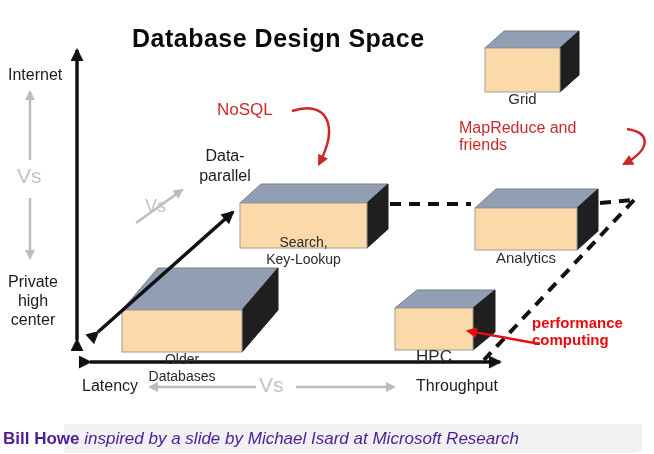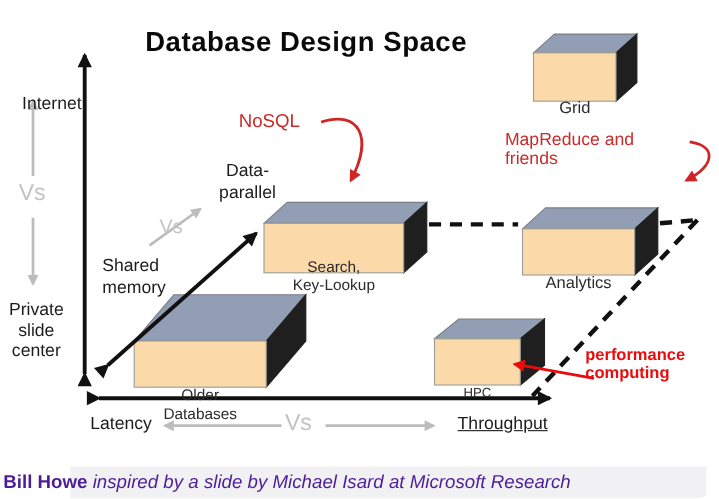--- a/index.html
+++ b/index.html
@@ -102,57 +102,53 @@
 
     <g>
       <path class="rarrow" d="M 292,111 C 326,100 340,124 319,164" marker-end="url(#ar)"></path>
       <path class="rarrow" d="M 627,129 C 652,133 650,150 624,164" marker-end="url(#ar)"></path>
       <line class="rarrow2" x1="540" y1="344" x2="468" y2="331" marker-end="url(#ar2)"></line>
     </g>
   </svg>
 
   <div class="lbl title" style="left:132px;top:24px;">Database Design Space</div>
 
-  <div class="lbl axis-lbl" style="left:20px;top:66px;margin-top:20px;">Internet</div>
+  <div class="lbl axis-lbl" style="left:8px;top:66px;">Internet</div>
   <div class="lbl gray-vs" style="left:17px;top:164px;">Vs</div>
   <div class="lbl axis-lbl multiline" style="left:2px;top:272px;width:62px;">
     <div>Private</div>
-    <div>slide</div>
+    <div>high</div>
     <div>center</div>
   </div>
 
   <div class="lbl axis-lbl multiline" style="left:190px;top:146px;width:70px;line-height:20px;">
     <div>Data-</div>
     <div>parallel</div>
   </div>
   <div class="lbl gray-vs small" style="left:145px;top:196px;">Vs</div>
-  <div class="lbl axis-lbl" style="left:93px;top:232px;line-height:20px;white-space:normal;">
-    <div>Shared</div>
-    <div>memory</div>
-  </div>
 
   <div class="lbl axis-lbl" style="left:82px;top:377px;">Latency</div>
   <div class="lbl gray-vs" style="left:259px;top:373px;">Vs</div>
-  <div class="lbl axis-lbl" style="left:416px;top:377px;text-decoration:underline;">Throughput</div>
+  <div class="lbl axis-lbl" style="left:416px;top:377px;">Throughput</div>
 
   <div class="box-lbl" style="left:485px;top:48px;width:75px;height:44px;font-size:15px;">Grid</div>
   <div class="box-lbl" style="left:240px;top:203px;width:127px;height:40px;font-size:14px;line-height:17px;">
     <div>
       <div>Search,</div>
       <div>Key-Lookup</div>
     </div>
   </div>
   <div class="box-lbl" style="left:475px;top:208px;width:102px;height:42px;font-size:15px;">Analytics</div>
   <div class="box-lbl" style="left:122px;top:310px;width:120px;height:60px;font-size:14px;line-height:17px;">
     <div>
       <div>Older</div>
       <div>Databases</div>
     </div>
   </div>
-  <div class="box-lbl" style="left:395px;top:308px;width:78px;height:42px;font-size:12px;">HPC</div>
+  <div class="box-lbl" style="left:395px;top:308px;width:78px;height:42px;font-size:17px;">HPC</div>
 
   <div class="lbl red-note" style="left:217px;top:100px;font-size:17px;">NoSQL</div>
   <div class="lbl red-note" style="left:459px;top:119px;font-size:16px;line-height:17px;white-space:normal;">
     <div>MapReduce and</div>
     <div>friends</div>
   </div>
   <div class="lbl red-bold" style="left:532px;top:314px;">
     <div>performance</div>
     <div>computing</div>
   </div>

